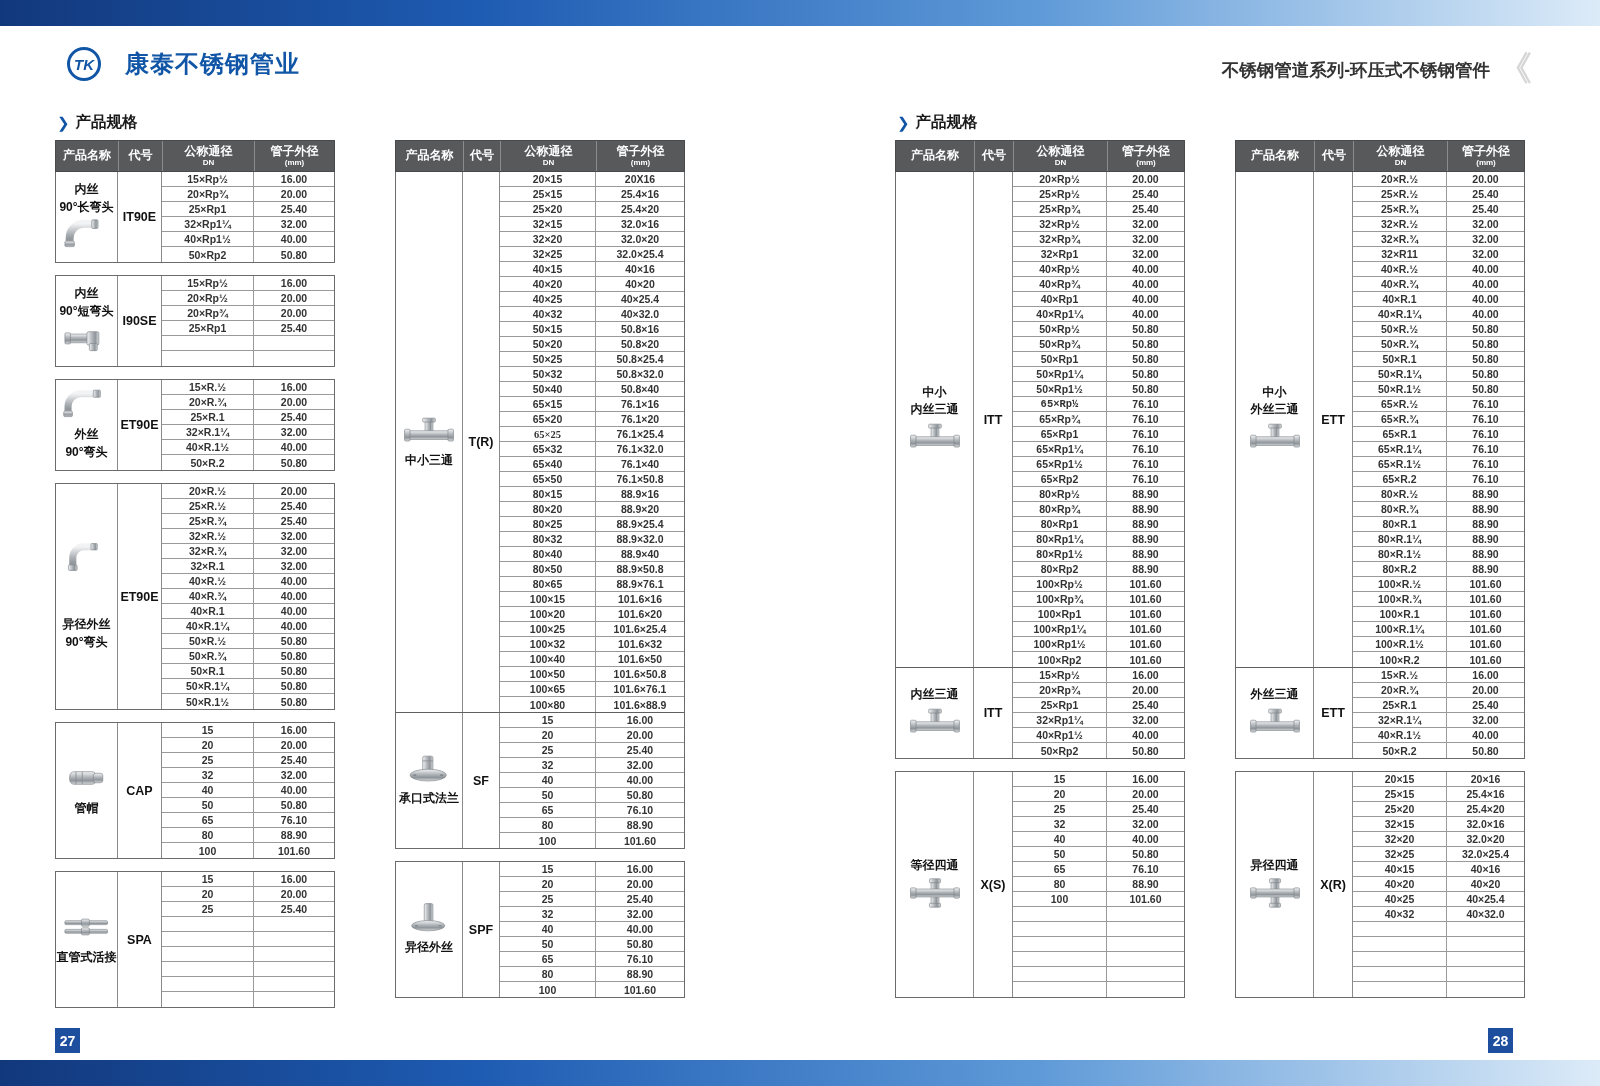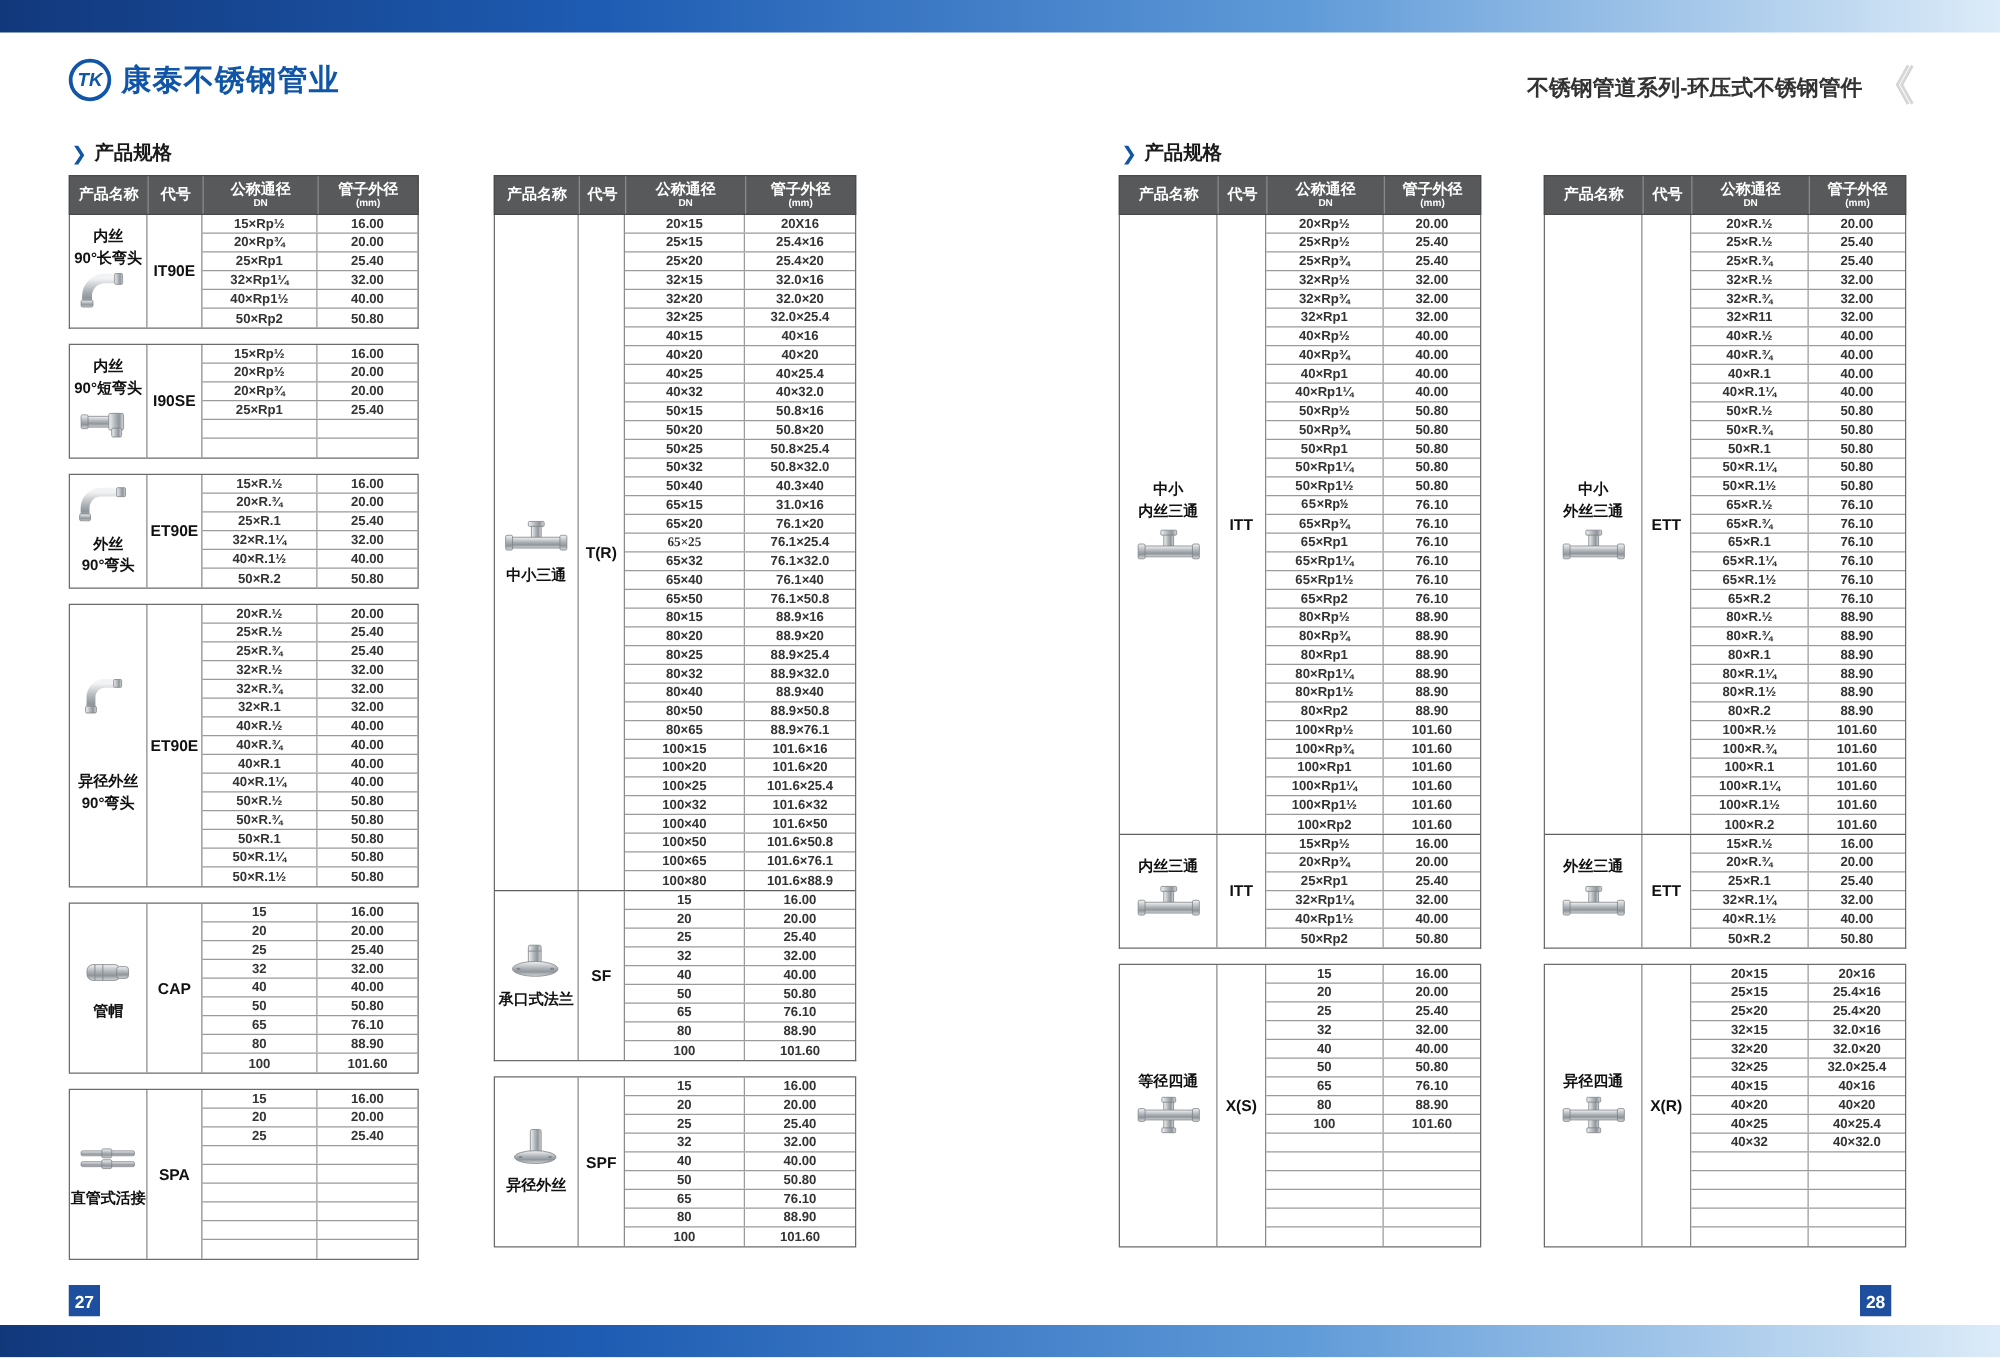--- a/index.html
+++ b/index.html
@@ -2,21 +2,21 @@
 <html><head>
 <meta charset="utf-8">
 <style>
   html,body{margin:0;padding:0;background:#fff;}
   body{font-family:"Liberation Sans","DejaVu Sans",sans-serif;}
   .page{position:relative;width:1600px;height:1086px;background:#fff;overflow:hidden;}
   .topbar{position:absolute;left:0;top:0;width:1600px;height:26px;
     background:linear-gradient(90deg,#12387c 0%,#1e5cb3 30%,#5f9ad8 65%,#dcebf8 100%);}
   .botbar{position:absolute;left:0;bottom:0;width:1600px;height:26px;
     background:linear-gradient(90deg,#12387c 0%,#1e5cb3 30%,#5f9ad8 65%,#dcebf8 100%);}
-  .brand{position:absolute;left:55px;top:47px;display:flex;align-items:center;gap:8px;}
+  .brand{position:absolute;left:67px;top:47px;display:flex;align-items:center;gap:24px;}
   .logo-circle{width:34px;height:34px;border:3px solid #1156a6;border-radius:50%;
     display:flex;align-items:center;justify-content:center;font-weight:700;font-style:italic;
     color:#1156a6;font-size:15px;box-sizing:border-box;}
   .brand-text{font-size:24px;font-weight:700;color:#1156a6;letter-spacing:1px;}
   .doc-title{position:absolute;top:58px;right:110px;font-size:17.5px;font-weight:700;color:#333;}
   .title-chevron{position:absolute;top:46px;right:68px;font-size:34px;color:#d6d6d6;font-weight:700;}
   .sec-title{position:absolute;top:112px;font-size:15.5px;font-weight:700;color:#1a1a1a;
     display:flex;align-items:center;gap:6px;}
   .sec-title .arrow{color:#1156a6;font-size:15px;font-weight:700;}
   .sec-left{left:57px;} .sec-right{left:897px;}
@@ -489,25 +489,25 @@
               <div class="row">
                 <div class="dn" style="width: 96px;">50×25</div>
                 <div class="od">50.8×25.4</div>
               </div>
               <div class="row">
                 <div class="dn" style="width: 96px;">50×32</div>
                 <div class="od">50.8×32.0</div>
               </div>
               <div class="row">
                 <div class="dn" style="width: 96px;">50×40</div>
-                <div class="od">40.3×40</div>
+                <div class="od">50.8×40</div>
               </div>
               <div class="row">
                 <div class="dn" style="width: 96px;">65×15</div>
-                <div class="od">31.0×16</div>
+                <div class="od">76.1×16</div>
               </div>
               <div class="row">
                 <div class="dn" style="width: 96px;">65×20</div>
                 <div class="od">76.1×20</div>
               </div>
               <div class="row">
                 <div class="dn" style="width: 96px; font-family: Liberation Serif, serif;">65×25</div>
                 <div class="od">76.1×25.4</div>
               </div>
               <div class="row">

